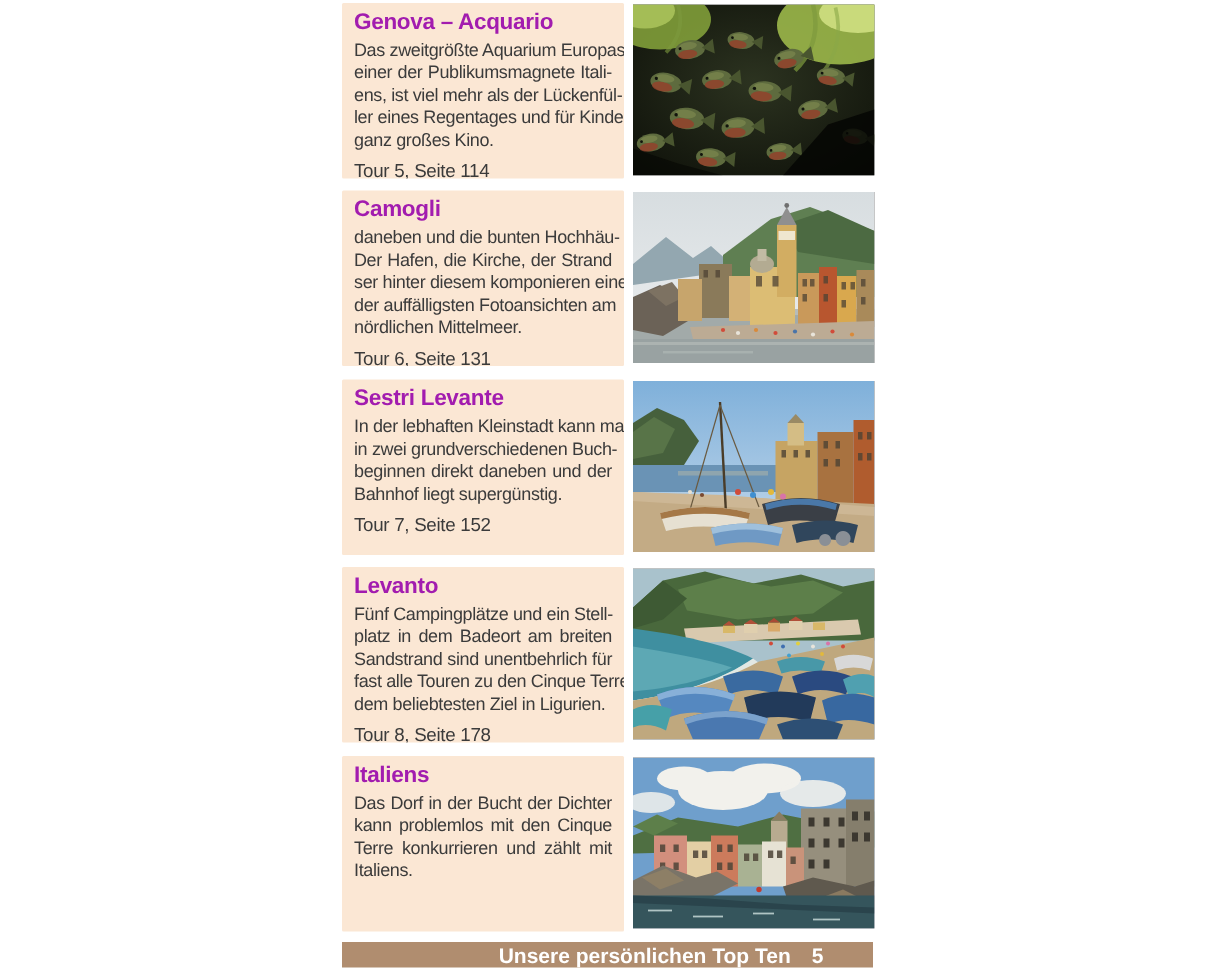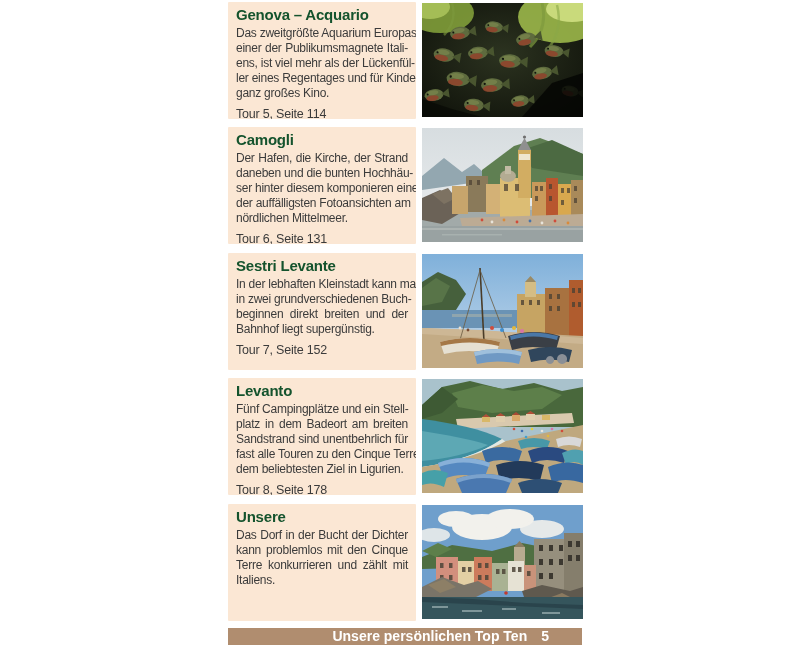--- a/index.html
+++ b/index.html
@@ -6,36 +6,36 @@
   .page {
     position:relative; width:810px; height:648px; background:#ffffff;
     font-family:"Liberation Sans", sans-serif; color:#3b3b3b; overflow:hidden;
   }
   .entry-box {
     position:absolute; left:228px; width:188px; height:117px;
     background:#fbe7d4; box-sizing:border-box; padding:4px 8px 0 8px;
     overflow:hidden; border-radius:1px;
   }
   .entry-title {
-    font-size:15px; line-height:17px; font-weight:bold; color:#14532d;
+    font-size:15px; line-height:17px; font-weight:bold; color:#a21caf;
     letter-spacing:-0.2px; margin:0 0 3px 0;
   }
   .entry-body { font-size:12px; line-height:15px; letter-spacing:-0.25px; color:#3b3b3b; }
   .entry-body .line { white-space:nowrap; text-align:justify; text-align-last:justify; }
   .entry-body .line:last-child { text-align:center; text-align-last:left; }
   .entry-tour { font-size:12.5px; line-height:15px; margin-top:6px; letter-spacing:-0.2px; }
   .photo {
     position:absolute; left:422px; width:161px; height:114px; overflow:hidden;
     background:#888;
   }
   .photo svg { display:block; width:161px; height:114px; }
   .footer-bar {
     position:absolute; left:228px; top:628px; width:354px; height:17px;
     background:#b08d6f; color:#ffffff; font-weight:bold; font-size:14px;
-    display:flex; justify-content:flex-end;
+    display:flex; align-items:center; justify-content:flex-end;
     padding-right:33px; box-sizing:border-box;
   }
   .footer-bar .pagenum { margin-left:14px; }
 </style>
 </head>
 <body>
 
 <div class="page">
 
   <div class="entry-box" style="top:2px">
@@ -87,22 +87,22 @@
       <use href="#fish" transform="translate(98,98) rotate(-6) scale(0.9)"></use>
       <use href="#fish" transform="translate(148,88) rotate(10) scale(0.85)"></use>
       <path d="M100,114 L130,80 L161,70 L161,114 Z" fill="#050604" opacity="0.85"></path>
       <path d="M0,114 L0,96 L30,106 L60,114 Z" fill="#050604" opacity="0.6"></path>
     </svg>
   </div>
 
   <div class="entry-box" style="top:127px">
     <div class="entry-title">Camogli</div>
     <div class="entry-body">
+        <div class="line">daneben und die bunten Hochhäu-</div>
         <div class="line">Der Hafen, die Kirche, der Strand</div>
-        <div class="line">daneben und die bunten Hochhäu-</div>
         <div class="line">ser hinter diesem komponieren eine</div>
         <div class="line">der auffälligsten Fotoansichten am</div>
         <div class="line">nördlichen Mittelmeer.</div>
       </div>
     <div class="entry-tour">Tour 6, Seite 131</div>
   </div>
   <div class="photo" style="top:128px" aria-label="Kirche und bunte Häuser am Strand von Camogli">
     <svg viewBox="0 0 161 114" preserveAspectRatio="none">
       <defs>
         <linearGradient id="sky2" x1="0" y1="0" x2="0" y2="1">
@@ -163,21 +163,21 @@
       <path d="M0,100 h161 v2 h-161 z" fill="#b3bab8" opacity="0.7"></path>
       <path d="M20,106 h60 v1.6 h-60 z" fill="#b3bab8" opacity="0.6"></path>
     </svg>
   </div>
 
   <div class="entry-box" style="top:253px">
     <div class="entry-title">Sestri Levante</div>
     <div class="entry-body">
         <div class="line">In der lebhaften Kleinstadt kann man</div>
         <div class="line">in zwei grundverschiedenen Buch-</div>
-        <div class="line">beginnen direkt breiten und der</div>
+        <div class="line">beginnen direkt daneben und der</div>
         <div class="line">Bahnhof liegt supergünstig.</div>
       </div>
     <div class="entry-tour">Tour 7, Seite 152</div>
   </div>
   <div class="photo" style="top:254px" aria-label="Boote am Strand in der Bucht von Sestri Levante">
     <svg viewBox="0 0 161 114" preserveAspectRatio="none">
       <defs>
         <linearGradient id="sky3" x1="0" y1="0" x2="0" y2="1">
           <stop offset="0" stop-color="#7fb0da"></stop>
             <stop offset="1" stop-color="#c6daec"></stop>
@@ -283,21 +283,21 @@
       <path d="M74,86 Q98,78 122,86 L118,102 Q96,96 78,102 Z" fill="#223a5a"></path>
       <path d="M126,88 Q144,80 161,86 L161,104 Q142,98 130,104 Z" fill="#3868a0"></path>
       <path d="M34,100 Q62,90 90,100 L84,114 L40,114 Z" fill="#4a78b0"></path>
       <path d="M34,100 Q62,90 90,100 L89,104 Q61,94 35,104 Z" fill="#7ba2cc"></path>
       <path d="M96,104 Q118,96 140,104 L136,114 L100,114 Z" fill="#2d4f74"></path>
       <path d="M0,94 Q12,88 26,94 L22,108 Q10,102 0,106 Z" fill="#46a0a8"></path>
     </svg>
   </div>
 
   <div class="entry-box" style="top:504px">
-    <div class="entry-title">Unsere</div>
+    <div class="entry-title">Italiens</div>
     <div class="entry-body">
         <div class="line">Das Dorf in der Bucht der Dichter</div>
         <div class="line">kann problemlos mit den Cinque</div>
         <div class="line">Terre konkurrieren und zählt mit</div>
         <div class="line">Italiens.</div>
       </div>
   </div>
   <div class="photo" style="top:505px" aria-label="Häuser von Tellaro auf Felsen am Meer">
     <svg viewBox="0 0 161 114" preserveAspectRatio="none">
       <rect width="161" height="114" fill="#6f9fcc"></rect>

